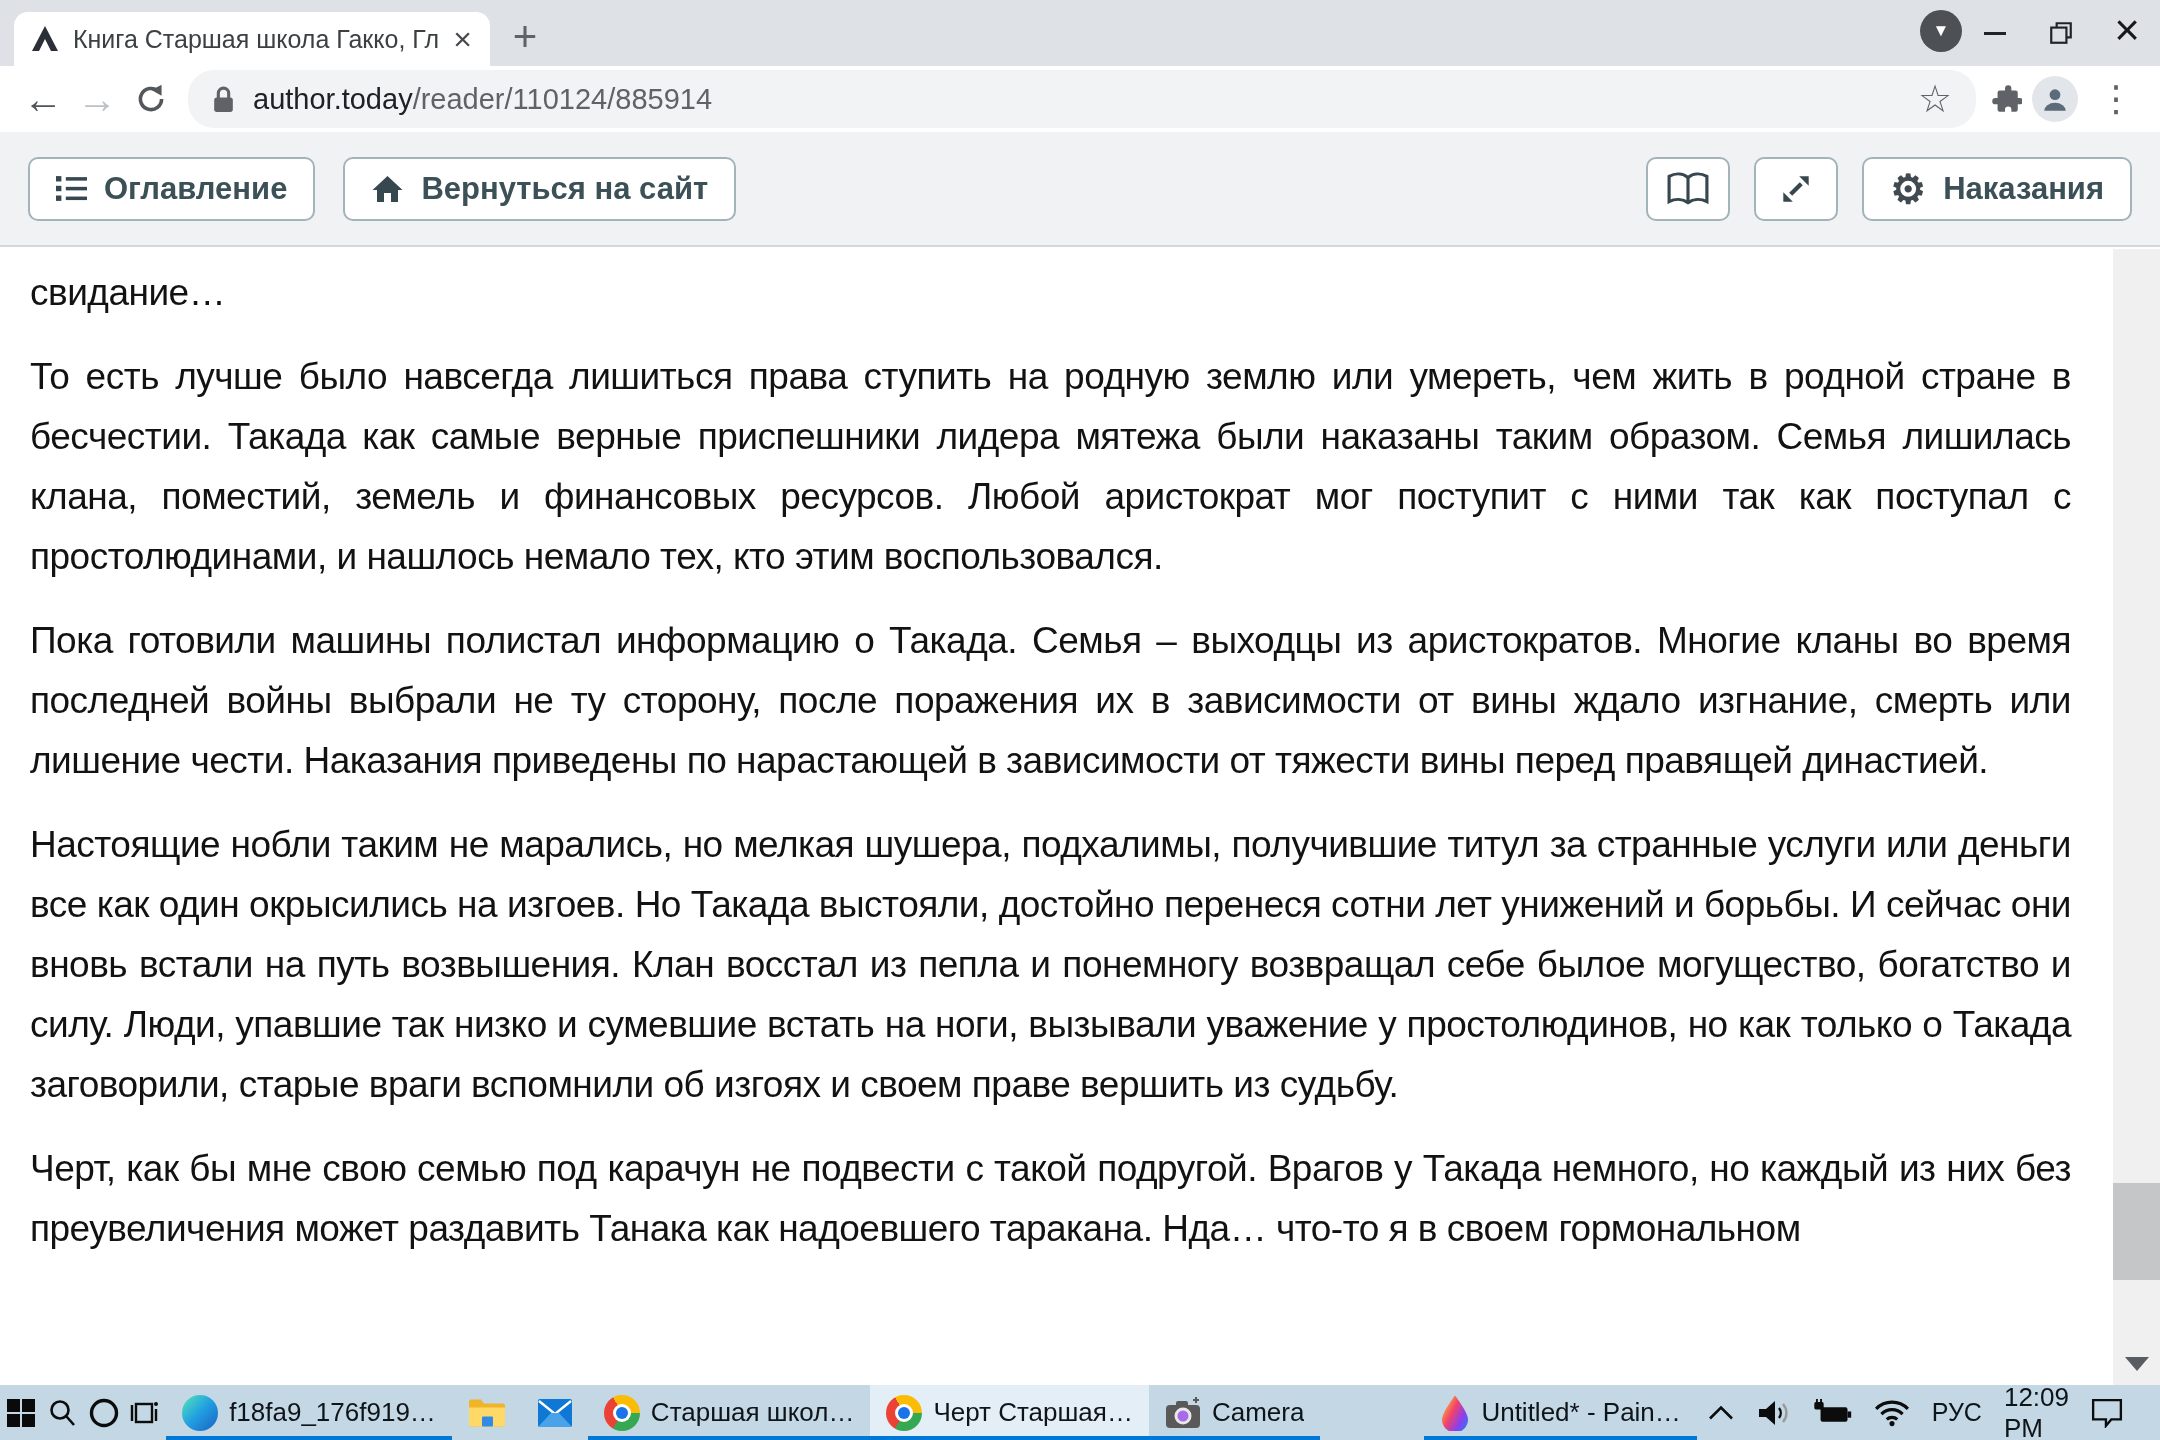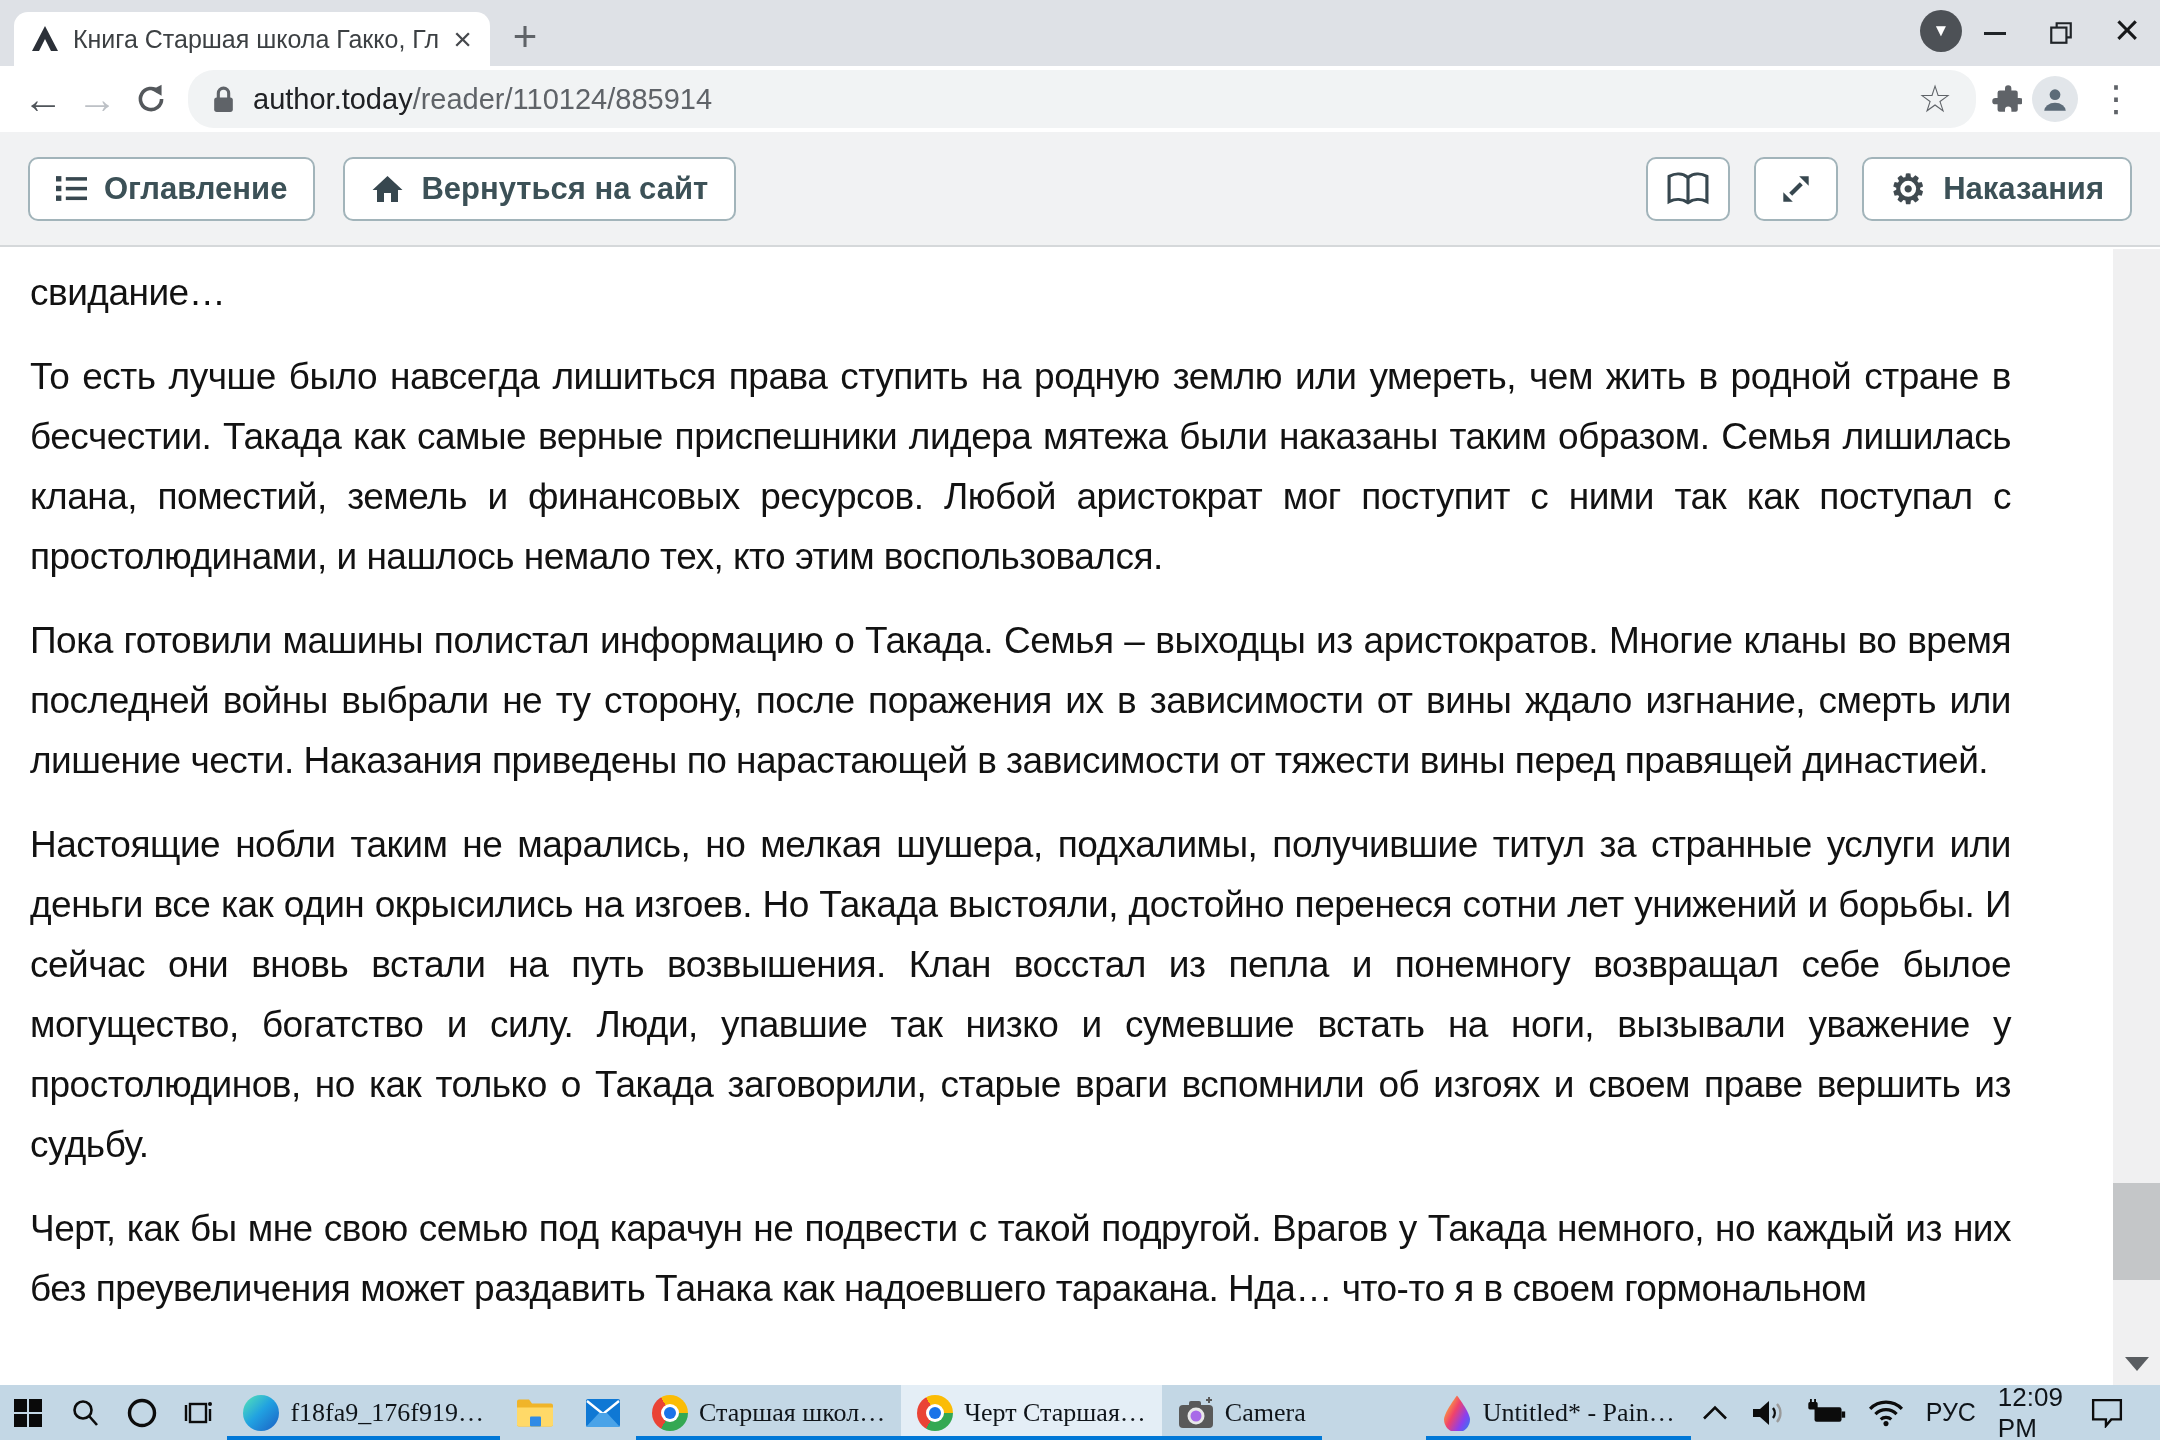--- a/index.html
+++ b/index.html
@@ -45,39 +45,39 @@
                   border-bottom:2px solid #d5d8da;display:flex;align-items:center;
                   padding:0 28px;gap:28px;box-sizing:border-box;}
   .rbtn{height:64px;background:#fff;border:2px solid #a2b4ba;border-radius:10px;display:flex;
         align-items:center;gap:17px;padding:0 26px;font-size:31px;color:#3c5157;box-sizing:border-box;font-weight:bold;}
   .rbtn.square{width:84px;padding:0;justify-content:center;}
   .tb-right{margin-left:auto;display:flex;align-items:center;gap:24px;}
   .gear-glyph{font-size:40px;line-height:1;color:#404a50;}
 
   
   .content{position:absolute;top:249px;left:0;width:2113px;height:1136px;background:#fff;
-           padding:14px 102px 0 30px;box-sizing:border-box;overflow:hidden;}
+           padding:14px 42px 0 30px;box-sizing:border-box;overflow:hidden;}
   .content p{margin:0 0 24px;font-size:37px;line-height:60px;color:#121212;
              text-align:justify;letter-spacing:-0.5px;}
 
   
   .scrollbar{position:absolute;top:249px;right:0;width:47px;height:1136px;background:#f0f0f1;}
   .sb-thumb{position:absolute;left:0;right:0;top:934px;height:97px;background:#c4c6c8;}
   .sb-arrow{position:absolute;bottom:14px;left:50%;transform:translateX(-50%);width:0;height:0;
             border-left:12px solid transparent;border-right:12px solid transparent;
             border-top:14px solid #595d61;}
 
   
   .taskbar{position:absolute;bottom:0;left:0;right:0;height:55px;background:#c3d7e5;
            display:flex;align-items:stretch;}
   .tkbtn{width:62px;display:flex;align-items:center;justify-content:center;position:relative;}
   .tkapp{display:flex;align-items:center;gap:11px;padding:0 16px;position:relative;}
   .tkapp.running::after{content:"";position:absolute;left:0;right:0;bottom:0;height:4px;background:#0078d7;}
   .tkapp.active{background:#e4eef6;}
-  .tklabel{font-size:26px;color:#0f1419;white-space:nowrap;overflow:hidden;max-width:230px;font-family:Liberation Serif, serif;}
+  .tklabel{font-size:26px;color:#0f1419;white-space:nowrap;overflow:hidden;max-width:230px;}
   .gap-before{margin-left:104px;}
   .edge-circle{width:36px;height:36px;border-radius:50%;
                background:linear-gradient(135deg,#57e6b5 0%,#21a1e1 48%,#1b5fc4 100%);}
   .chrome-circle{width:36px;height:36px;border-radius:50%;position:relative;
      background:conic-gradient(from -150deg,#ea4335 0 120deg,#fbbc05 0 240deg,#34a853 0 360deg);}
   .chrome-circle::before{content:"";position:absolute;inset:9px;background:#fff;border-radius:50%;}
   .chrome-circle::after{content:"";position:absolute;inset:12px;background:#1a73e8;border-radius:50%;}
   .tray{margin-left:auto;display:flex;align-items:center;padding-right:26px;}
   .tray-item{display:flex;align-items:center;justify-content:center;padding:0 11px;height:100%;}
   .tray-text{font-size:25px;color:#0f1419;}

